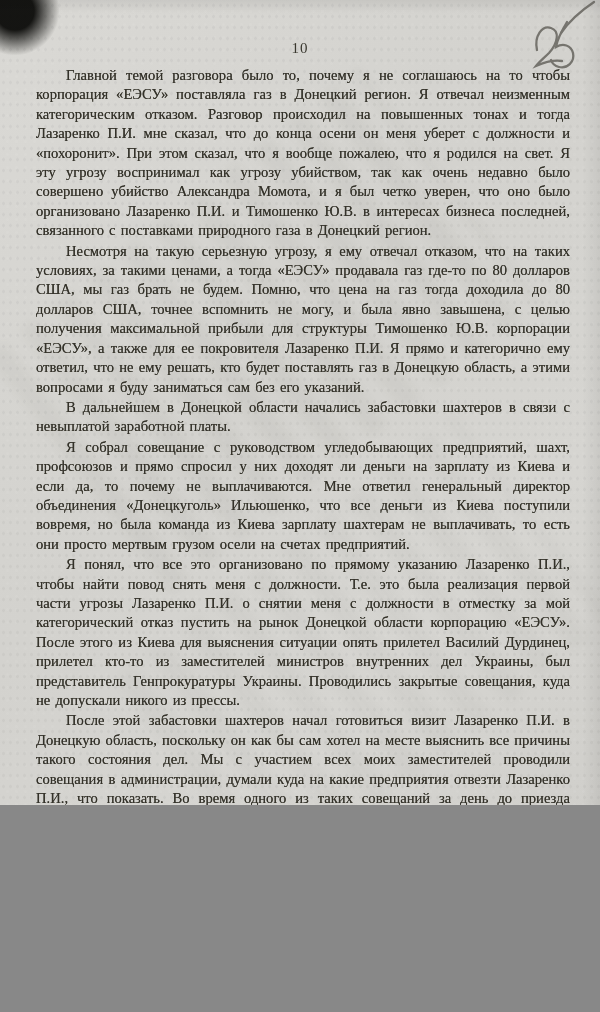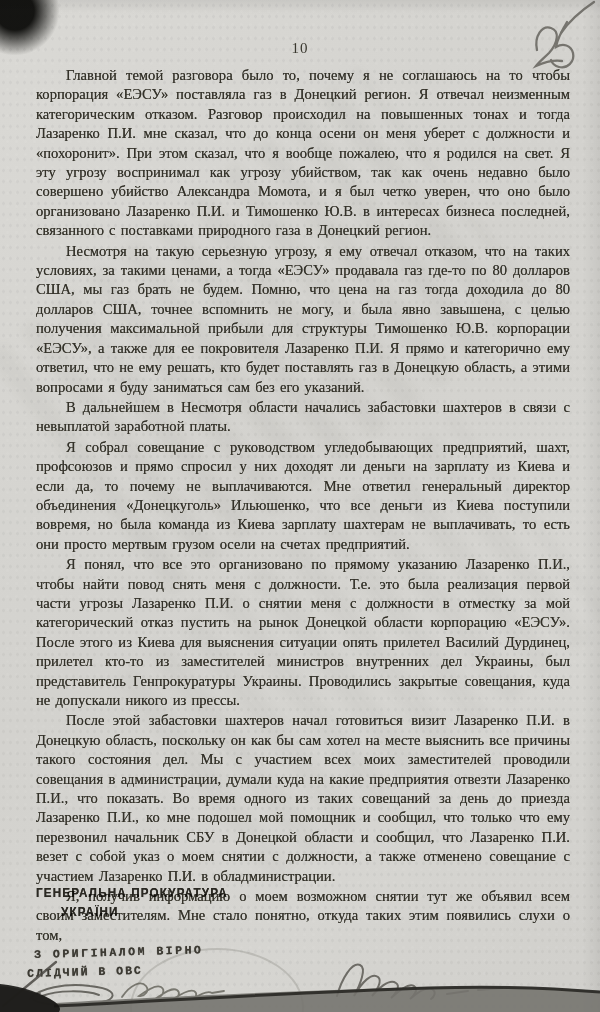--- a/index.html
+++ b/index.html
@@ -1,19 +1,19 @@
 <!DOCTYPE html>
 <html lang="ru"><head>
 <meta charset="utf-8">
 <title>Scanned document page</title>
 <style>
   html,body{margin:0;padding:0;background:#888;}
   .page{
     position:relative;
-    width:600px;height:1012px;
+    width:600px;height:805px;
     margin:0 auto;
     overflow:hidden;
     font-family:"Liberation Serif","DejaVu Serif",serif;
     background:
       radial-gradient(rgba(0,0,0,.035) 1px, transparent 1.4px) 0 0/7px 11px,
       radial-gradient(rgba(255,255,255,.05) 1px, transparent 1.4px) 3px 5px/9px 13px,
       linear-gradient(133deg,#dad9d5 0%,#d3d2ce 45%,#d6d5d1 75%,#d0cfcb 100%);
   }
   
   .vignette-tl{position:absolute;left:-30px;top:-34px;width:90px;height:90px;border-radius:50%;
@@ -76,21 +76,21 @@
   <div class="vignette-top"></div>
 
   <div class="watermark wm1"></div>
   <div class="watermark wm2"></div>
 
   <div class="pagenum">10</div>
 
   <div class="content">
     <p>Главной темой разговора было то, почему я не соглашаюсь на то чтобы корпорация «ЕЭСУ» поставляла газ в Донецкий регион. Я отвечал неизменным категорическим отказом. Разговор происходил на повышенных тонах и тогда Лазаренко П.И. мне сказал, что до конца осени он меня уберет с должности и «похоронит». При этом сказал, что я вообще пожалею, что я родился на свет. Я эту угрозу воспринимал как угрозу убийством, так как очень недавно было совершено убийство Александра Момота, и я был четко уверен, что оно было организовано Лазаренко П.И. и Тимошенко Ю.В. в интересах бизнеса последней, связанного с поставками природного газа в Донецкий регион.</p>
     <p>Несмотря на такую серьезную угрозу, я ему отвечал отказом, что на таких условиях, за такими ценами, а тогда «ЕЭСУ» продавала газ где-то по 80 долларов США, мы газ брать не будем. Помню, что цена на газ тогда доходила до 80 долларов США, точнее вспомнить не могу, и была явно завышена, с целью получения максимальной прибыли для структуры Тимошенко Ю.В. корпорации «ЕЭСУ», а также для ее покровителя Лазаренко П.И. Я прямо и категорично ему ответил, что не ему решать, кто будет поставлять газ в Донецкую область, а этими вопросами я буду заниматься сам без его указаний.</p>
-    <p>В дальнейшем в Несмотря области начались забастовки шахтеров в связи с невыплатой заработной платы.</p>
+    <p>В дальнейшем в Донецкой области начались забастовки шахтеров в связи с невыплатой заработной платы.</p>
     <p>Я собрал совещание с руководством угледобывающих предприятий, шахт, профсоюзов и прямо спросил у них доходят ли деньги на зарплату из Киева и если да, то почему не выплачиваются. Мне ответил генеральный директор объединения «Донецкуголь» Ильюшенко, что все деньги из Киева поступили вовремя, но была команда из Киева зарплату шахтерам не выплачивать, то есть они просто мертвым грузом осели на счетах предприятий.</p>
     <p>Я понял, что все это организовано по прямому указанию Лазаренко П.И., чтобы найти повод снять меня с должности. Т.е. это была реализация первой части угрозы Лазаренко П.И. о снятии меня с должности в отместку за мой категорический отказ пустить на рынок Донецкой области корпорацию «ЕЭСУ». После этого из Киева для выяснения ситуации опять прилетел Василий Дурдинец, прилетел кто-то из заместителей министров внутренних дел Украины, был представитель Генпрокуратуры Украины. Проводились закрытые совещания, куда не допускали никого из прессы.</p>
     <p>После этой забастовки шахтеров начал готовиться визит Лазаренко П.И. в Донецкую область, поскольку он как бы сам хотел на месте выяснить все причины такого состояния дел. Мы с участием всех моих заместителей проводили совещания в администрации, думали куда на какие предприятия отвезти Лазаренко П.И., что показать. Во время одного из таких совещаний за день до приезда Лазаренко П.И., ко мне подошел мой помощник и сообщил, что только что ему перезвонил начальник СБУ в Донецкой области и сообщил, что Лазаренко П.И. везет с собой указ о моем снятии с должности, а также отменено совещание с участием Лазаренко П.И. в обладминистрации.</p>
     <div class="p7wrap">
       <p>Я, получив информацию о моем возможном снятии тут же объявил всем своим заместителям. Мне стало понятно, откуда таких этим появились слухи о том,</p>
       <div class="stamp-gp l1">ГЕНЕРАЛЬНА ПРОКУРАТУРА</div>
       <div class="stamp-gp l2">УКРАЇНИ</div>
     </div>
   </div>
 

